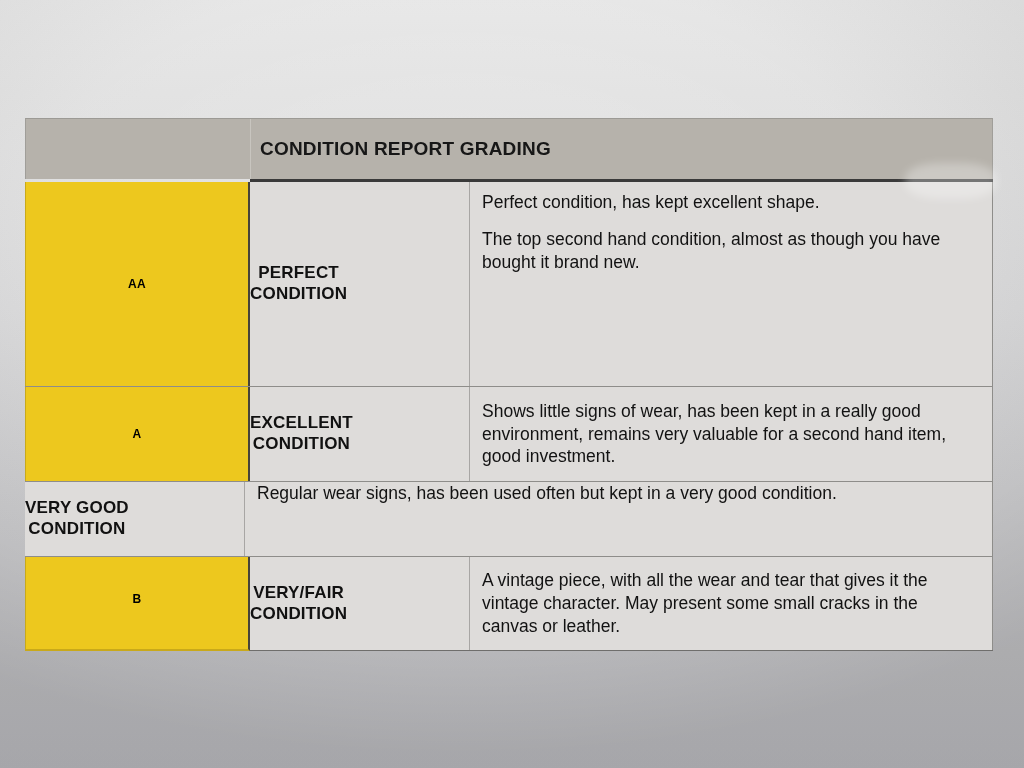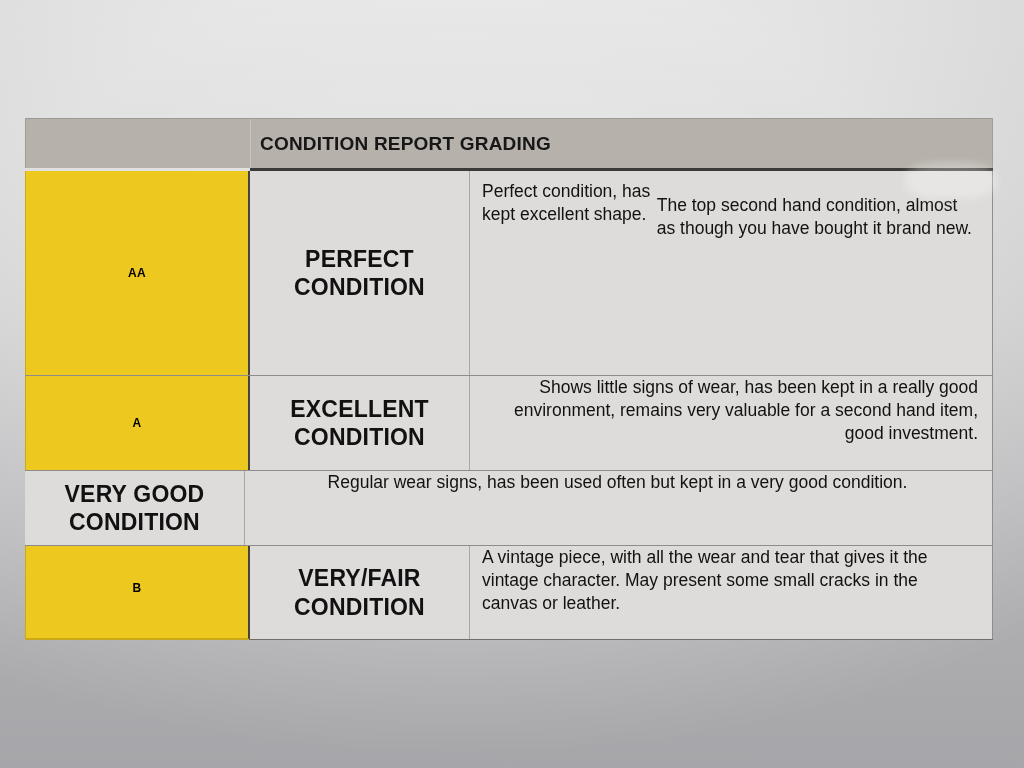--- a/index.html
+++ b/index.html
@@ -48,21 +48,21 @@
     left: 25px;
     top: 118px;
     width: 968px;
     box-sizing: border-box;
     z-index: 2;
   }
 
   
   .table-header {
     display: flex;
-    height: 50px;
+    height: 61px;
     background: #b6b2ab;
     border-top: 1px solid #9c9a95;
     border-left: 1px solid #a09e99;
     border-right: 1px solid #a09e99;
     box-sizing: border-box;
   }
   .header-spacer {
     width: 225px;
     flex: 0 0 225px;
     border-right: 1px solid #c8c5bf;
@@ -124,57 +124,57 @@
     padding-bottom: 9px;
   }
 
   .cell-label {
     width: 220px;
     flex: 0 0 220px;
     background: #dedcda;
     border-right: 1px solid #a8a6a4;
     display: flex;
     align-items: center;
-    justify-content: center;
+    justify-content: flex-start;
     text-align: center;
     box-sizing: border-box;
     color: #111111;
-    font-size: 23px;
+    font-size: 17px;
     font-weight: bold;
     line-height: 1.22;
     letter-spacing: 0.2px;
   }
 
   .cell-desc {
     flex: 1 1 auto;
     background: #dedcda;
     border-right: 1px solid #8e8d8a;
     box-sizing: border-box;
     padding: 0 14px 0 12px;
     display: flex;
-    flex-direction: row;
+    flex-direction: column;
     justify-content: flex-start;
     color: #121212;
     font-size: 17.5px;
     line-height: 1.30;
   }
   .cell-desc p {
     margin: 0;
   }
 
   
   .row-aa { height: 205px; }
   .row-aa .cell-desc { padding-top: 9px; }
   .row-aa .cell-desc p + p { margin-top: 14px; }
 
   .row-a  { height: 95px; }
-  .row-a  .cell-desc { justify-content: center; text-align: right; }
+  .row-a  .cell-desc { justify-content: center; }
 
   .row-ab { height: 75px; }
-  .row-ab .cell-desc { justify-content: center; }
+  .row-ab .cell-desc { justify-content: flex-start; }
 
   .row-b  { height: 94px; }
   .row-b  .cell-desc { justify-content: center; }
 
   
   .glare {
     position: absolute;
     left: 905px;
     top: 163px;
     width: 92px;

